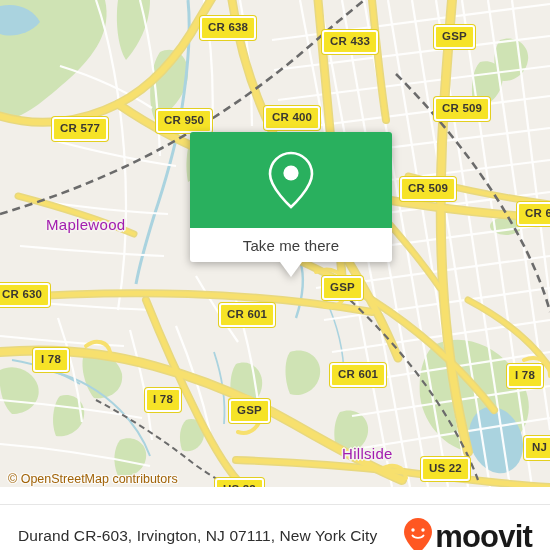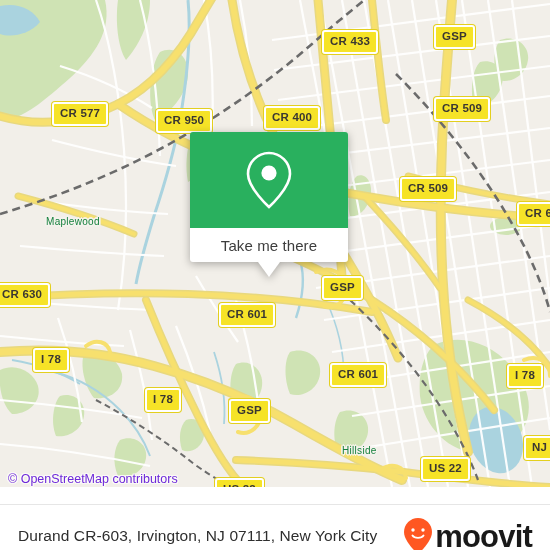--- a/index.html
+++ b/index.html
@@ -23,22 +23,22 @@
     width: 550px;
     height: 487px;
     overflow: hidden;
     background: #f2efe9;
   }
   #map-svg { position: absolute; left: 0; top: 0; }
 
   
   .place-label {
     position: absolute;
-    color: #15803d;
-    font-size: 10px;
+    color: #a21caf;
+    font-size: 15px;
     letter-spacing: .3px;
     white-space: nowrap;
     text-shadow:
       1.6px 0 #f5f3ee, -1.6px 0 #f5f3ee, 0 1.6px #f5f3ee, 0 -1.6px #f5f3ee,
       1.2px 1.2px #f5f3ee, -1.2px 1.2px #f5f3ee, 1.2px -1.2px #f5f3ee, -1.2px -1.2px #f5f3ee;
     pointer-events: none;
   }
 
   
   .shield {
@@ -54,21 +54,21 @@
     padding: 3.5px 6px 4.5px 6px;
     white-space: nowrap;
     letter-spacing: .2px;
   }
 
   
   #popup {
     position: absolute;
     left: 190px;
     top: 132px;
-    width: 158px;
+    width: 202px;
     filter: drop-shadow(0 2px 4px rgba(0,0,0,.30));
   }
   #popup-image {
     height: 96px;
     background: #29b05e;
     border-radius: 3px 3px 0 0;
     display: flex;
     align-items: center;
     justify-content: center;
   }
@@ -93,21 +93,21 @@
     border-right: 11px solid transparent;
     border-top: 15px solid #ffffff;
   }
 
   
   #attribution {
     position: absolute;
     left: 8px;
     top: 472px;
     font-size: 12.5px;
-    color: #6d28d9;
+    color: #a16207;
     text-shadow:
       1.4px 0 #fbfaf7, -1.4px 0 #fbfaf7, 0 1.4px #fbfaf7, 0 -1.4px #fbfaf7,
       1px 1px #fbfaf7, -1px 1px #fbfaf7, 1px -1px #fbfaf7, -1px -1px #fbfaf7;
     white-space: nowrap;
   }
 
   
   #footer {
     position: absolute;
     left: 0;
@@ -282,23 +282,24 @@
           <path d="M396,74 C430,108 462,146 490,188 C518,230 540,274 550,312" stroke-width="2.6" stroke-dasharray="8 5"></path>
           <path d="M350,300 C382,330 412,364 436,400 C456,430 470,458 478,480" stroke-width="2.2" stroke-dasharray="7 5"></path>
           <path d="M96,400 C130,418 164,440 194,464 C214,478 228,486 236,487" stroke-width="2" stroke-dasharray="6 4"></path>
         </g>
       </g>
     </svg>
 
     <div class="place-label" style="left:46px;  top:216px;">Maplewood</div>
     <div class="place-label" style="left:313px; top:445px;margin-left:29px;">Hillside</div>
 
+    <div class="shield" style="left:200px; top:16px;">CR 638</div>
     <div class="shield" style="left:322px; top:30px;">CR 433</div>
     <div class="shield" style="left:434px; top:25px;">GSP</div>
-    <div class="shield" style="left:52px;  top:102px;">CR 577</div>
+    <div class="shield" style="left:52px;  top:117px;">CR 577</div>
     <div class="shield" style="left:156px; top:109px;">CR 950</div>
     <div class="shield" style="left:264px; top:106px;">CR 400</div>
     <div class="shield" style="left:434px; top:97px;">CR 509</div>
     <div class="shield" style="left:400px; top:177px;">CR 509</div>
     <div class="shield" style="left:517px; top:202px;">CR 60</div>
     <div class="shield" style="left:-6px;  top:283px;">CR 630</div>
     <div class="shield" style="left:322px; top:276px;">GSP</div>
     <div class="shield" style="left:219px; top:303px;">CR 601</div>
     <div class="shield" style="left:33px;  top:348px;">I 78</div>
     <div class="shield" style="left:330px; top:363px;">CR 601</div>

